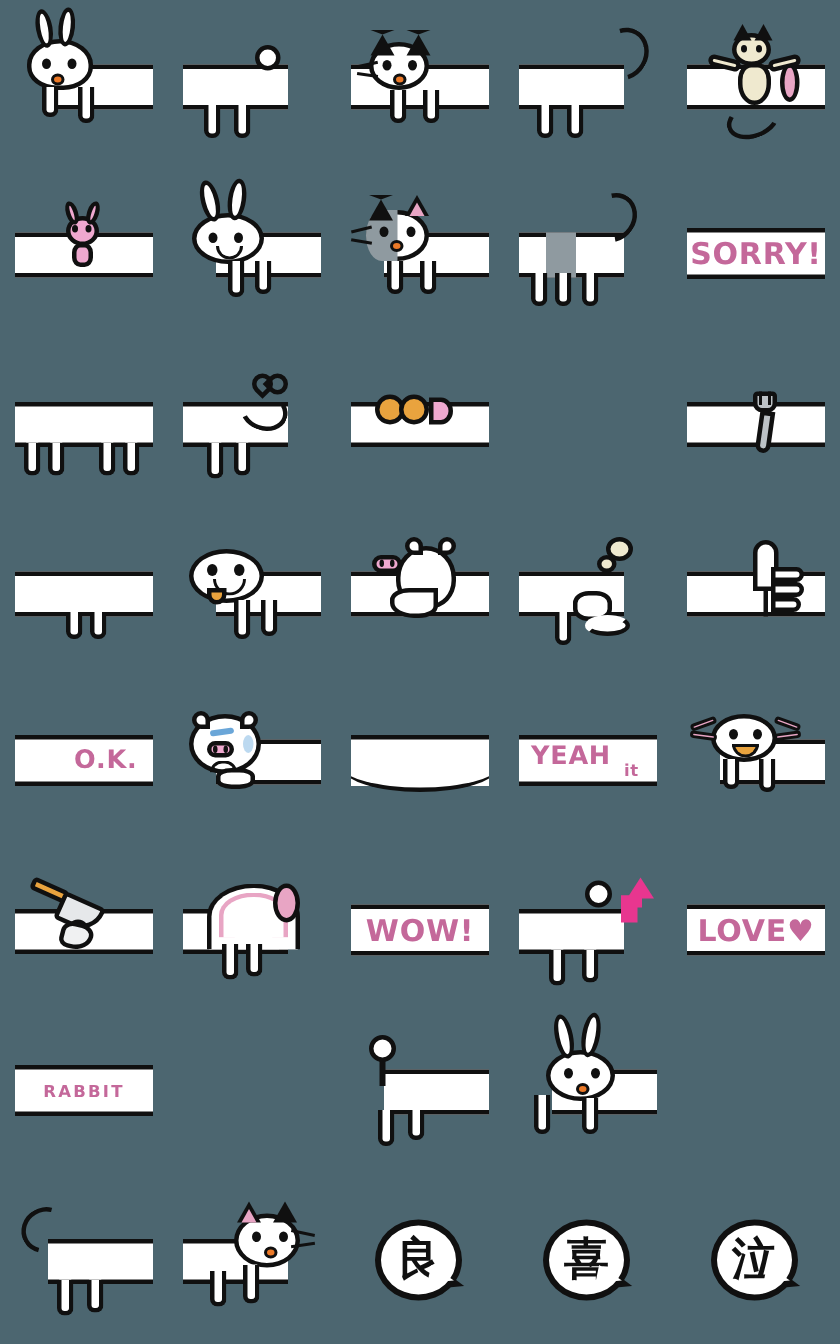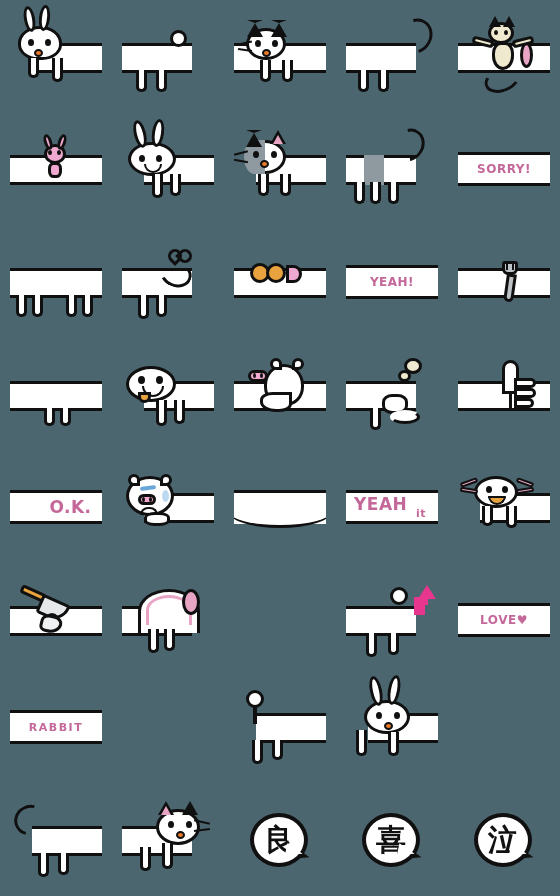--- a/index.html
+++ b/index.html
@@ -42,21 +42,21 @@
     box-sizing:border-box;
     display:flex;align-items:center;justify-content:center;
     color:#c4689a;
     font-weight:bold;
     letter-spacing:.5px;
     line-height:1;
     white-space:nowrap;
     font-family:"DejaVu Sans",sans-serif;
   }
   .t-sm{font-size:13px;}
-  .t-md{font-size:12px;}
+  .t-md{font-size:20px;}
   .t-lg{font-size:17px;padding-left:29px;}
   .t-xs{font-size:11px;letter-spacing:1.5px;}
   .t-like{font-size:17px;position:relative;}
   .t-like .sub{
     font-size:11px;position:absolute;right:12px;bottom:2px;
   }
   .t-like .main{position:absolute;left:8px;top:3px;}
 
   
   .blob{
@@ -269,27 +269,20 @@
       </div>
     </div>
     <div class="cell" style="left: 224px; top: 227px;">
       <div class="art">
     <div class="band-full band"></div>
     <div style="position:absolute;left:16px;top:26px;width:20px;height:20px;background:#e9a33e;border:3px solid #101010;border-radius:50%;box-sizing:border-box;"></div>
     <div style="position:absolute;left:32px;top:26px;width:20px;height:20px;background:#e9a33e;border:3px solid #101010;border-radius:50%;box-sizing:border-box;"></div>
     <div style="position:absolute;left:52px;top:28px;width:16px;height:18px;background:#efa8cf;border:3px solid #101010;border-radius:0 50% 50% 0;box-sizing:border-box;"></div>
       </div>
     </div>
-    <div class="cell" style="left: 336px; top: 227px;">
-      <div class="art">
-        <div class="txt t-md">
-           <span>YEAH!</span>
-         </div>
-      </div>
-    </div>
     <div class="cell" style="left: 448px; top: 227px;">
       <div class="art">
     <div class="band-full band"></div>
     <div style="position:absolute;left:44px;top:24px;width:16px;height:14px;background:#bdc2c6;border:3px solid #101010;border-radius:3px 3px 6px 6px;box-sizing:border-box;"></div>
     <div style="position:absolute;left:48px;top:24px;width:2px;height:9px;background:#101010;"></div>
     <div style="position:absolute;left:54px;top:24px;width:2px;height:9px;background:#101010;"></div>
     <div style="position:absolute;left:47px;top:37px;width:10px;height:28px;background:#bdc2c6;border:3px solid #101010;border-radius:0 0 8px 8px;box-sizing:border-box;transform:rotate(8deg);"></div>
       </div>
     </div>
     <div class="cell" style="left: 0px; top: 340px;">
@@ -406,20 +399,27 @@
       </div>
     </div>
     <div class="cell" style="left: 112px; top: 565px;">
       <div class="art">
     <div class="band-left band"></div>
     <div style="position:absolute;left:16px;top:14px;width:62px;height:44px;border:3px solid #101010;border-radius:50% 50% 0 0;background:#fff;box-sizing:border-box;border-bottom:none;"></div>
     <div style="position:absolute;left:24px;top:20px;width:46px;height:30px;border:3px solid #e8a5c4;border-radius:50% 50% 0 0;border-bottom:none;box-sizing:border-box;"></div>
     <div style="position:absolute;left:60px;top:14px;width:18px;height:26px;background:#e8a5c4;border:3px solid #101010;border-radius:50%;box-sizing:border-box;"></div>
     <div class="leg" style="left:26px;top:54px;height:24px;"></div>
     <div class="leg" style="left:42px;top:54px;height:22px;"></div>
+      </div>
+    </div>
+    <div class="cell" style="left: 224px; top: 565px;">
+      <div class="art">
+        <div class="txt t-md">
+           <span>WOW!</span>
+         </div>
       </div>
     </div>
     <div class="cell" style="left: 336px; top: 565px;">
       <div class="art">
     <div class="band-left band"></div>
     <div class="blob" style="left:44px;top:12px;width:18px;height:18px;border-radius:50%;"></div>
     <div style="position:absolute;left:64px;top:10px;width:22px;height:30px;">
       <div style="position:absolute;left:4px;top:12px;width:11px;height:18px;background:#e8368f;"></div>
       <div style="position:absolute;left:4px;top:12px;width:14px;height:8px;background:#e8368f;"></div>
       <div style="position:absolute;left:8px;top:0px;width:0;height:0;border-left:9px solid transparent;border-right:9px solid transparent;border-bottom:14px solid #e8368f;"></div>

